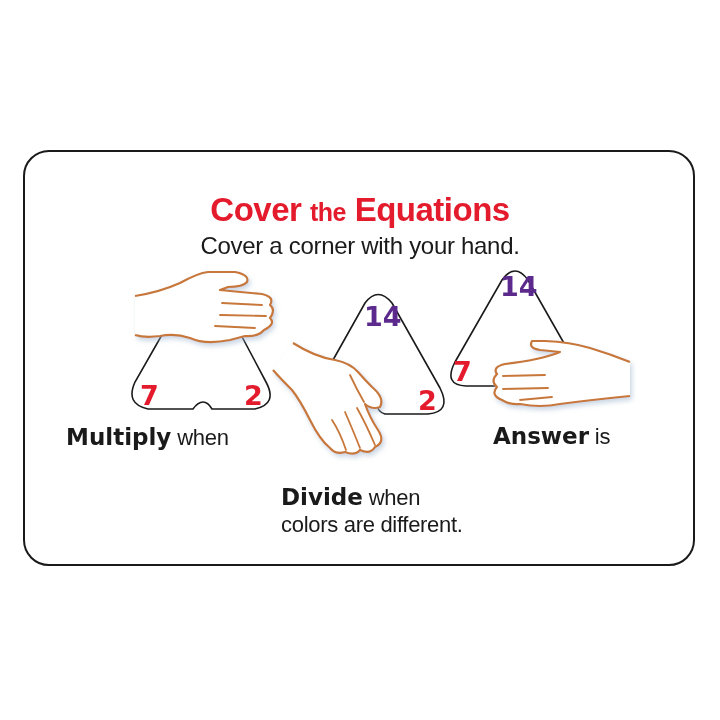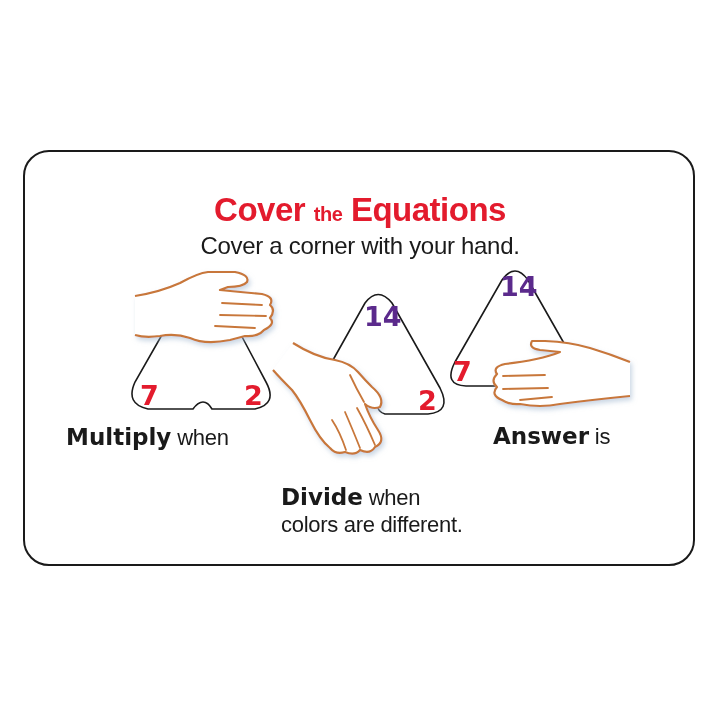--- a/index.html
+++ b/index.html
@@ -6,21 +6,21 @@
     body { width: 720px; height: 720px; position: relative; overflow: hidden; font-family: "Liberation Sans", sans-serif; }
     .card {
       position: absolute; left: 23px; top: 150px; width: 672px; height: 416px;
       border: 2.5px solid #1a1a1a; border-radius: 26px; background: #ffffff; box-sizing: border-box;
     }
     .title {
       position: absolute; left: 0; width: 720px; top: 190px; text-align: center;
       color: #e31b2d; font-weight: bold; font-size: 33px; letter-spacing: -0.5px;
       font-family: "Liberation Sans", sans-serif; line-height: 40px;
     }
-    .title .small { font-size: 20px; }
+    .title .small { font-size: 25px; }
     .subtitle {
       position: absolute; left: 0; width: 720px; top: 232px; text-align: center;
       color: #1a1a1a; font-size: 24px; line-height: 28px; font-family: "Liberation Sans", sans-serif;
       letter-spacing: -0.3px;
     }
     svg.art { position: absolute; left: 0; top: 0; }
     .cap { position: absolute; color: #1a1a1a; font-size: 22px; line-height: 27px; font-family: "Liberation Sans", sans-serif; letter-spacing: -0.3px; }
     .cap b { font-family: "DejaVu Sans", sans-serif; font-weight: bold; font-size: 23px; letter-spacing: 0px; }
     .num { font-family: "DejaVu Sans", sans-serif; font-weight: bold; font-size: 27px; }
   </style>

